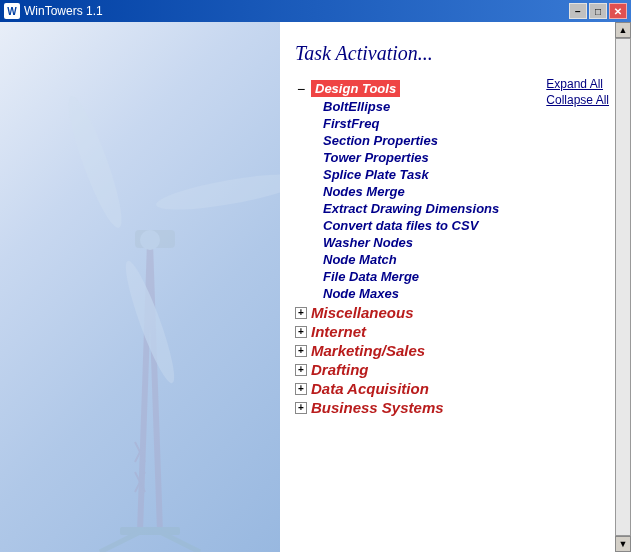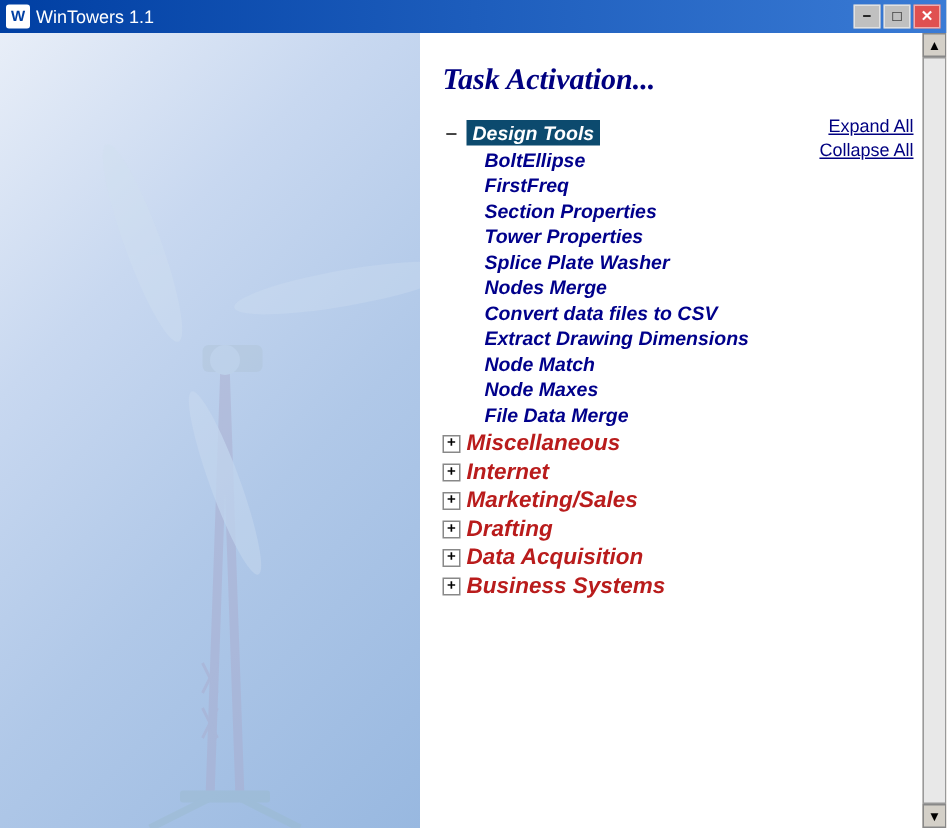--- a/index.html
+++ b/index.html
@@ -133,39 +133,39 @@
       flex: 1;
       width: 16px;
       background: #e8e8e8;
       border: 1px solid #999;
     }
 
     
     .page-title {
       font-size: 20px;
       color: #000080;
-      font-weight: bold;
+      font-weight: normal;
       margin-bottom: 15px;
       margin-top: 10px;
       font-family: 'Times New Roman', serif;
       font-style: italic;
     }
 
     
     .tree-container {
       padding-right: 20px;
     }
 
     .expand-collapse-links {
       position: absolute;
       top: 55px;
       right: 22px;
       display: flex;
       flex-direction: column;
-      align-items: flex-end;
+      align-items: flex-start;
       gap: 2px;
     }
     .link-btn {
       color: #000080;
       font-size: 12px;
       cursor: pointer;
       text-decoration: underline;
       background: none;
       border: none;
       font-family: Arial, sans-serif;
@@ -178,21 +178,21 @@
 
     .tree-item-label {
       font-size: 13px;
       color: #00008B;
       font-weight: bold;
       font-style: italic;
       font-family: Arial, sans-serif;
     }
 
     .tree-item-label.category-selected {
-      background: #0c4a6e;
+      background: #ef4444;
       color: white;
       padding: 1px 4px;
     }
 
     .expand-icon {
       width: 12px;
       height: 12px;
       border: 1px solid #888;
       display: inline-flex;
       align-items: center;
@@ -314,27 +314,28 @@
         <div class="tree-group">
           <div class="category-row">
             <span class="minus-icon">−</span>
             <span class="tree-item-label category-selected">Design Tools</span>
           </div>
           <div class="children">
             <span class="leaf-item">BoltEllipse</span>
             <span class="leaf-item">FirstFreq</span>
             <span class="leaf-item">Section Properties</span>
             <span class="leaf-item">Tower Properties</span>
-            <span class="leaf-item">Splice Plate Washer</span>
+            <span class="leaf-item">Splice Plate Task</span>
             <span class="leaf-item">Nodes Merge</span>
+            <span class="leaf-item">Extract Drawing Dimensions</span>
             <span class="leaf-item">Convert data files to CSV</span>
-            <span class="leaf-item">Extract Drawing Dimensions</span>
+            <span class="leaf-item">Washer Nodes</span>
             <span class="leaf-item">Node Match</span>
+            <span class="leaf-item">File Data Merge</span>
             <span class="leaf-item">Node Maxes</span>
-            <span class="leaf-item">File Data Merge</span>
           </div>
         </div>
 
         <div class="collapsed-category">
           <span class="expand-icon">+</span>
           <span class="cat-label">Miscellaneous</span>
         </div>
 
         <div class="collapsed-category">
           <span class="expand-icon">+</span>

